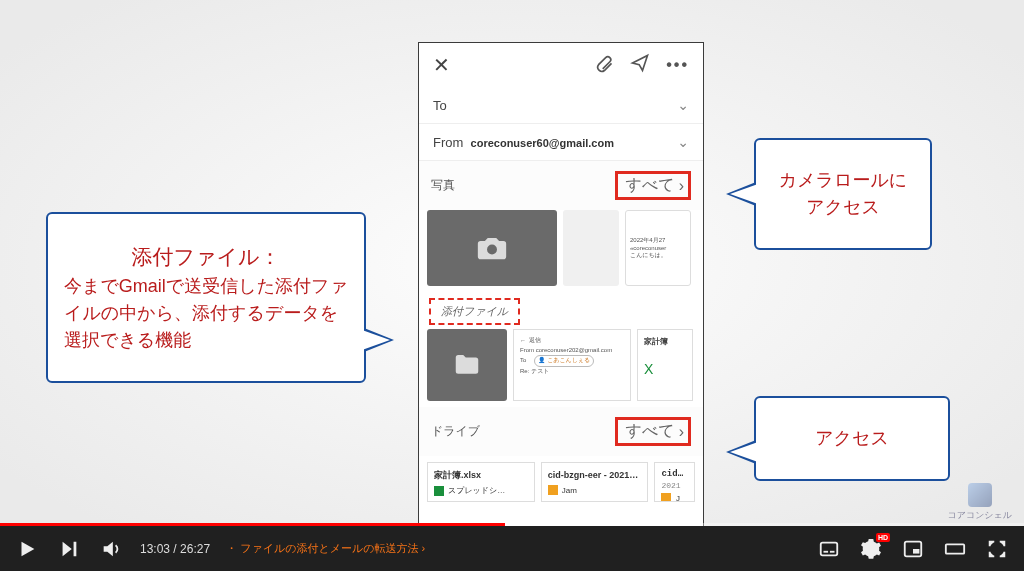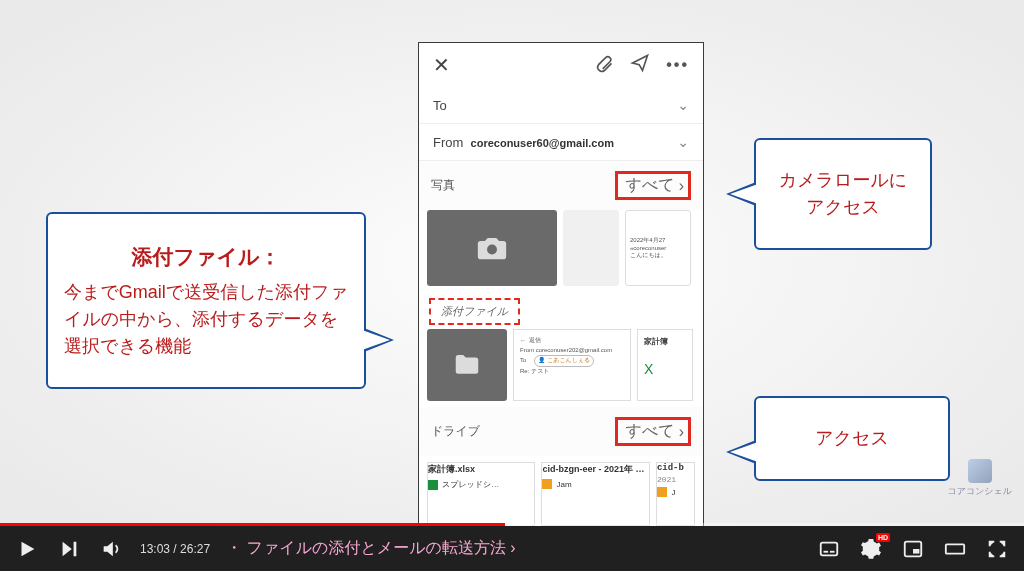--- a/index.html
+++ b/index.html
@@ -77,42 +77,42 @@
     padding: 4px 10px; font-size: 11px; color: #666; font-style: italic;
   }
   .attach-label-box {
     border: 2px dashed #e02a1f;
     margin-left: 10px;
   }
   .drive-files {
     display: flex; gap: 6px; padding: 6px 8px; overflow: hidden;
   }
   .drive-file {
-    width: 134px; border: 1px solid #ddd; font-size: 9px; color: #333;
-    height: 64px; overflow: hidden;
+    width: 134px; border: 1px solid #ddd; padding: 6px; font-size: 9px; color: #333;
+    height: 40px; overflow: hidden;
   }
   .drive-file.narrow { width: 48px; font-family: Liberation Mono, monospace; }
   .drive-file .fname { font-weight: bold; white-space: nowrap; overflow: hidden; text-overflow: ellipsis; }
   .drive-file .sub { color: #888; font-size: 8px; margin-top: 2px; }
   .drive-file .bot { display: flex; align-items: center; gap: 4px; margin-top: 3px; font-size: 8px; }
   .sheet-ico { width: 10px; height: 10px; display: inline-block; }
 
   
   .callout {
     position: absolute;
     background: #fff;
     border: 2px solid #1b4f9c;
     border-radius: 6px;
     padding: 27px 16px;
     font-size: 18px;
     color: #b91c1c;
     text-align: center;
     line-height: 1.5;
   }
-  .callout .title { font-weight: bold; font-size: 21px; margin-bottom: 6px; }
+  .callout .title { font-weight: normal; font-size: 21px; }
   .callout-left { left: 46px; top: 212px; width: 320px; text-align: left; }
   .callout-left .title { text-align: center; }
   .callout-r1 { left: 754px; top: 138px; width: 178px; }
   .callout-r2 { left: 754px; top: 396px; width: 196px; }
 
   
   .tail {
     position: absolute;
     width: 0; height: 0;
   }
@@ -148,21 +148,21 @@
   }
   .tail-r2-inner {
     left: 730px; top: 442px;
     border-top: 10px solid transparent;
     border-bottom: 10px solid transparent;
     border-right: 28px solid #fff;
   }
 
   .watermark {
     position: absolute;
-    right: 12px; bottom: 28px;
+    right: 12px; bottom: 4px;
     font-size: 9px; color: #6a6a88; text-align: right;
     opacity: 0.8;
   }
   .watermark .wm-icon { width: 24px; height: 24px; margin: 0 auto 2px; background: linear-gradient(135deg,#b0c8e8,#8090b0); border-radius: 4px; }
 
   
   .progress {
     position: absolute; left: 0; right: 0; bottom: 45px; height: 3px;
     background: rgba(255,255,255,0.35);
   }
@@ -172,21 +172,21 @@
   
   .controls {
     position: absolute; left: 0; right: 0; bottom: 0; height: 45px;
     background: #202020;
     display: flex; align-items: center; color: #eee;
     padding: 0 14px; gap: 16px;
   }
   .ctrl-btn { display: flex; align-items: center; justify-content: center; width: 26px; height: 26px; cursor: pointer; }
   .ctrl-btn svg { width: 22px; height: 22px; fill: #eee; }
   .time { font-size: 12px; color: #ddd; white-space: nowrap; }
-  .chapter { font-size: 16px; color: #f9a8d4; white-space: nowrap; }
+  .chapter { font-size: 11px; color: #f97316; white-space: nowrap; }
   .spacer { flex: 1; }
   .hd-badge {
     position: absolute; top: -3px; right: -6px;
     background: #ff0000; color: #fff; font-size: 7px; font-weight: bold;
     padding: 1px 2px; border-radius: 2px;
   }
   .settings-wrap { position: relative; }
 </style>
 </head>
 <body>

